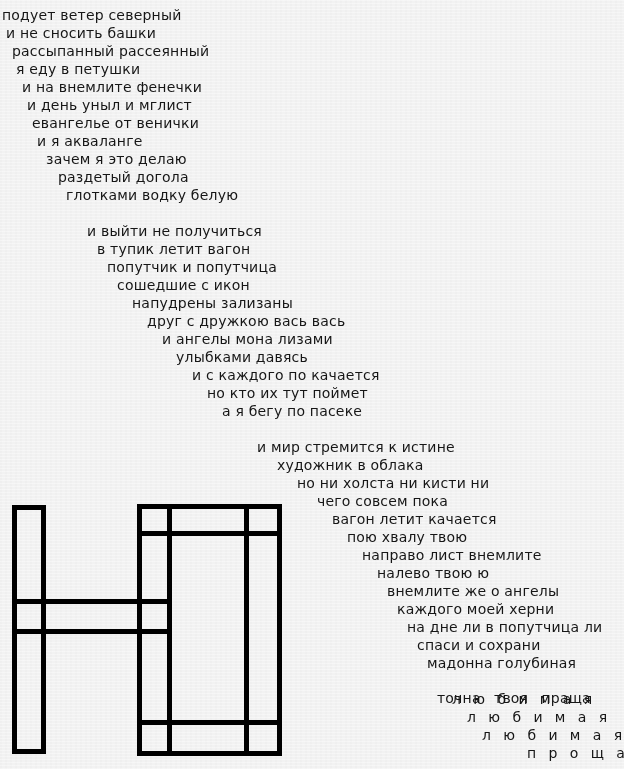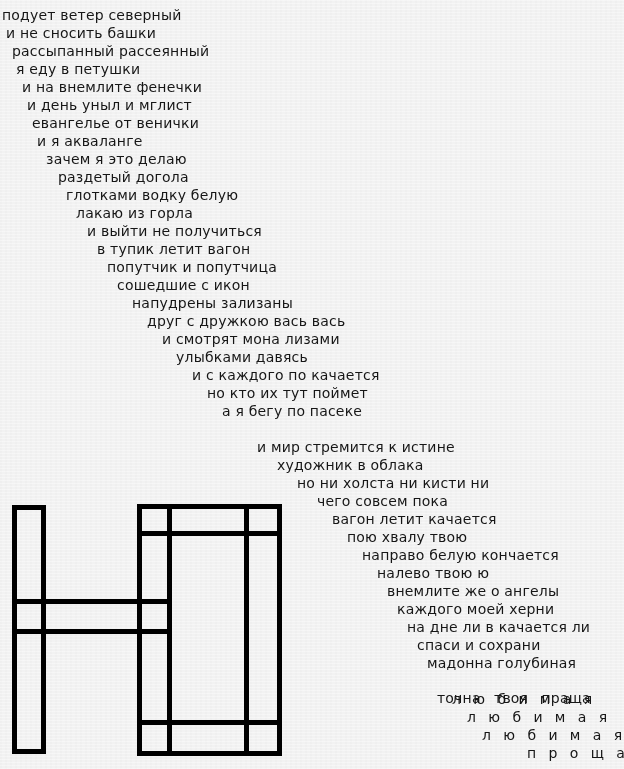--- a/index.html
+++ b/index.html
@@ -57,43 +57,42 @@
   <div class="ln" style="left:6px;top:24px">и не сносить башки</div>
   <div class="ln" style="left:12px;top:42px">рассыпанный рассеянный</div>
   <div class="ln" style="left:16px;top:60px">я еду в петушки</div>
   <div class="ln" style="left:22px;top:78px">и на внемлите фенечки</div>
   <div class="ln" style="left:27px;top:96px">и день уныл и мглист</div>
   <div class="ln" style="left:32px;top:114px">евангелье от венички</div>
   <div class="ln" style="left:37px;top:132px">и я акваланге</div>
   <div class="ln" style="left:46px;top:150px">зачем я это делаю</div>
   <div class="ln" style="left:58px;top:168px">раздетый догола</div>
   <div class="ln" style="left:66px;top:186px">глотками водку белую</div>
-  <div class="ln" style="left:76px;top:204px">лакаю из горла</div>
   <div class="ln" style="left:87px;top:222px">и выйти не получиться</div>
   <div class="ln" style="left:97px;top:240px">в тупик летит вагон</div>
   <div class="ln" style="left:107px;top:258px">попутчик и попутчица</div>
   <div class="ln" style="left:117px;top:276px">сошедшие с икон</div>
   <div class="ln" style="left:132px;top:294px">напудрены зализаны</div>
   <div class="ln" style="left:147px;top:312px">друг с дружкою вась вась</div>
-  <div class="ln" style="left:162px;top:330px">и смотрят мона лизами</div>
+  <div class="ln" style="left:162px;top:330px">и ангелы мона лизами</div>
   <div class="ln" style="left:176px;top:348px">улыбками давясь</div>
   <div class="ln" style="left:192px;top:366px">и с каждого по качается</div>
   <div class="ln" style="left:207px;top:384px">но кто их тут поймет</div>
   <div class="ln" style="left:222px;top:402px">а я бегу по пасеке</div>
   <div class="ln" style="left:257px;top:438px">и мир стремится к истине</div>
   <div class="ln" style="left:277px;top:456px">художник в облака</div>
   <div class="ln" style="left:297px;top:474px">но ни холста ни кисти ни</div>
   <div class="ln" style="left:317px;top:492px">чего совсем пока</div>
   <div class="ln" style="left:332px;top:510px">вагон летит качается</div>
   <div class="ln" style="left:347px;top:528px">пою хвалу твою</div>
-  <div class="ln" style="left:362px;top:546px">направо белую кончается</div>
+  <div class="ln" style="left:362px;top:546px">направо лист внемлите</div>
   <div class="ln" style="left:377px;top:564px">налево твою ю</div>
   <div class="ln" style="left:387px;top:582px">внемлите же о ангелы</div>
   <div class="ln" style="left:397px;top:600px">каждого моей херни</div>
-  <div class="ln" style="left:407px;top:618px">на дне ли в качается ли</div>
+  <div class="ln" style="left:407px;top:618px">на дне ли в попутчица ли</div>
   <div class="ln" style="left:417px;top:636px">спаси и сохрани</div>
   <div class="ln" style="left:427px;top:654px">мадонна голубиная</div>
   <div class="ln wide" style="left:437px;top:672px">точна  твоя  праща</div>
   <div class="ln spaced" style="left:452px;top:690px">л ю б и м а я</div>
   <div class="ln spaced" style="left:467px;top:708px">л ю б и м а я</div>
   <div class="ln spaced" style="left:482px;top:726px">л ю б и м а я</div>
   <div class="ln spaced" style="left:527px;top:744px">п р о щ а</div>
 </div>
 
 <svg class="figure" width="624" height="769" viewBox="0 0 624 769" xmlns="http://www.w3.org/2000/svg">

